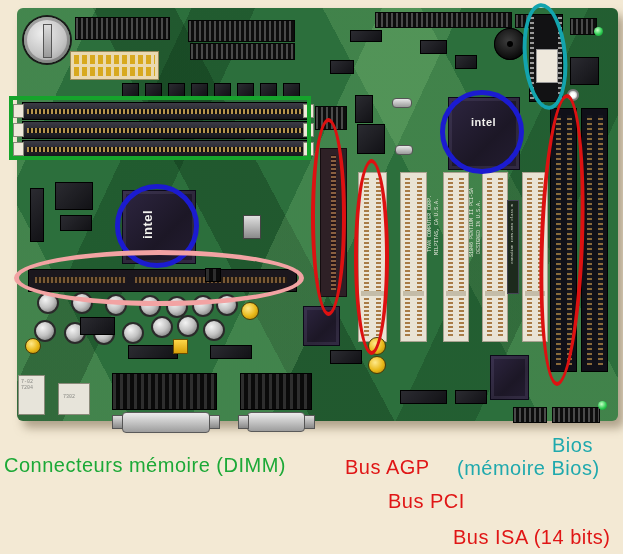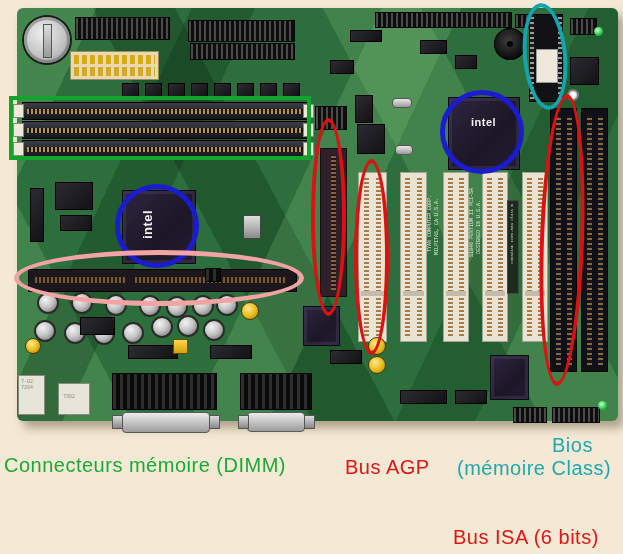--- a/index.html
+++ b/index.html
@@ -224,16 +224,17 @@
   <div class="abs anno" style="left:440px;top:90px;width:84px;height:84px;border:5px solid var(--annotation-blue,#1b1bd0);box-sizing:border-box;"></div>
   <div class="abs anno" style="left:14px;top:250px;width:290px;height:56px;border:5px solid var(--annotation-pink,#f2a3a3);box-sizing:border-box;"></div>
   <div class="abs anno" style="left:311px;top:118px;width:35px;height:198px;border:4px solid var(--annotation-red,#dd1111);box-sizing:border-box;"></div>
   <div class="abs anno" style="left:354px;top:159px;width:35px;height:196px;border:4px solid var(--annotation-red,#dd1111);box-sizing:border-box;"></div>
   <div class="abs anno" style="left:540px;top:94px;width:44px;height:292px;border:4px solid var(--annotation-red,#dd1111);box-sizing:border-box;transform:rotate(2deg);"></div>
   <div class="abs anno" style="left:523px;top:3px;width:44px;height:107px;border:4px solid var(--annotation-cyan,#13a4ae);box-sizing:border-box;transform:rotate(-5deg);"></div>
 
   <div class="abs lbl" style="left:345px;top:456px;color:var(--label-red,#e01616);">Bus AGP</div>
   <div class="abs lbl" style="left:4px;top:454px;color:var(--label-green,#1ca937);">Connecteurs mémoire (DIMM)</div>
   <div class="abs lbl" style="left:512px;top:434px;color:var(--label-teal,#1fa9ad);margin-left:40px;">Bios</div>
-  <div class="abs lbl" style="left:457px;top:457px;color:var(--label-teal,#1fa9ad);">(mémoire Class)</div>
-  <div class="abs lbl" style="left:453px;top:526px;color:var(--label-red,#e01616);">Bus ISA (6 bits)</div>
+  <div class="abs lbl" style="left:457px;top:457px;color:var(--label-teal,#1fa9ad);">(mémoire Bios)</div>
+  <div class="abs lbl" style="left:388px;top:490px;color:var(--label-red,#e01616);">Bus PCI</div>
+  <div class="abs lbl" style="left:453px;top:526px;color:var(--label-red,#e01616);">Bus ISA (14 bits)</div>
 
 </div>
 
 </body></html>

